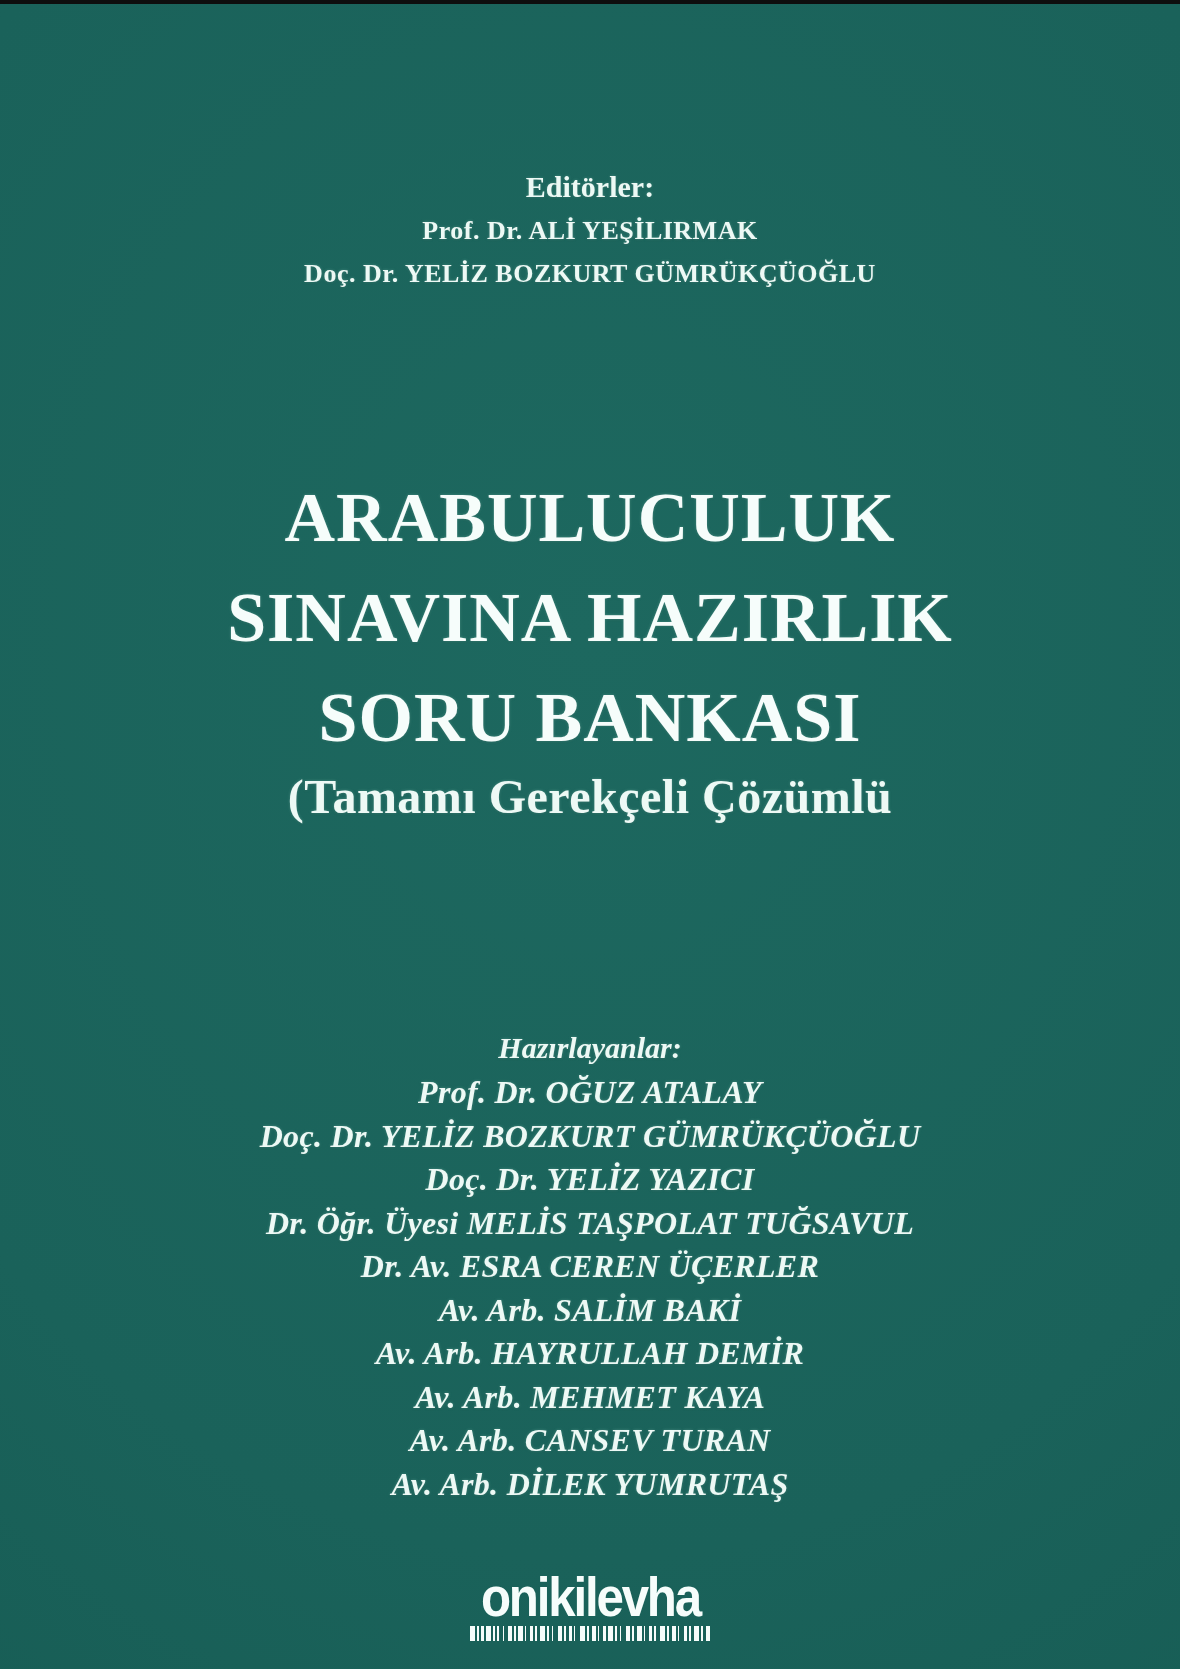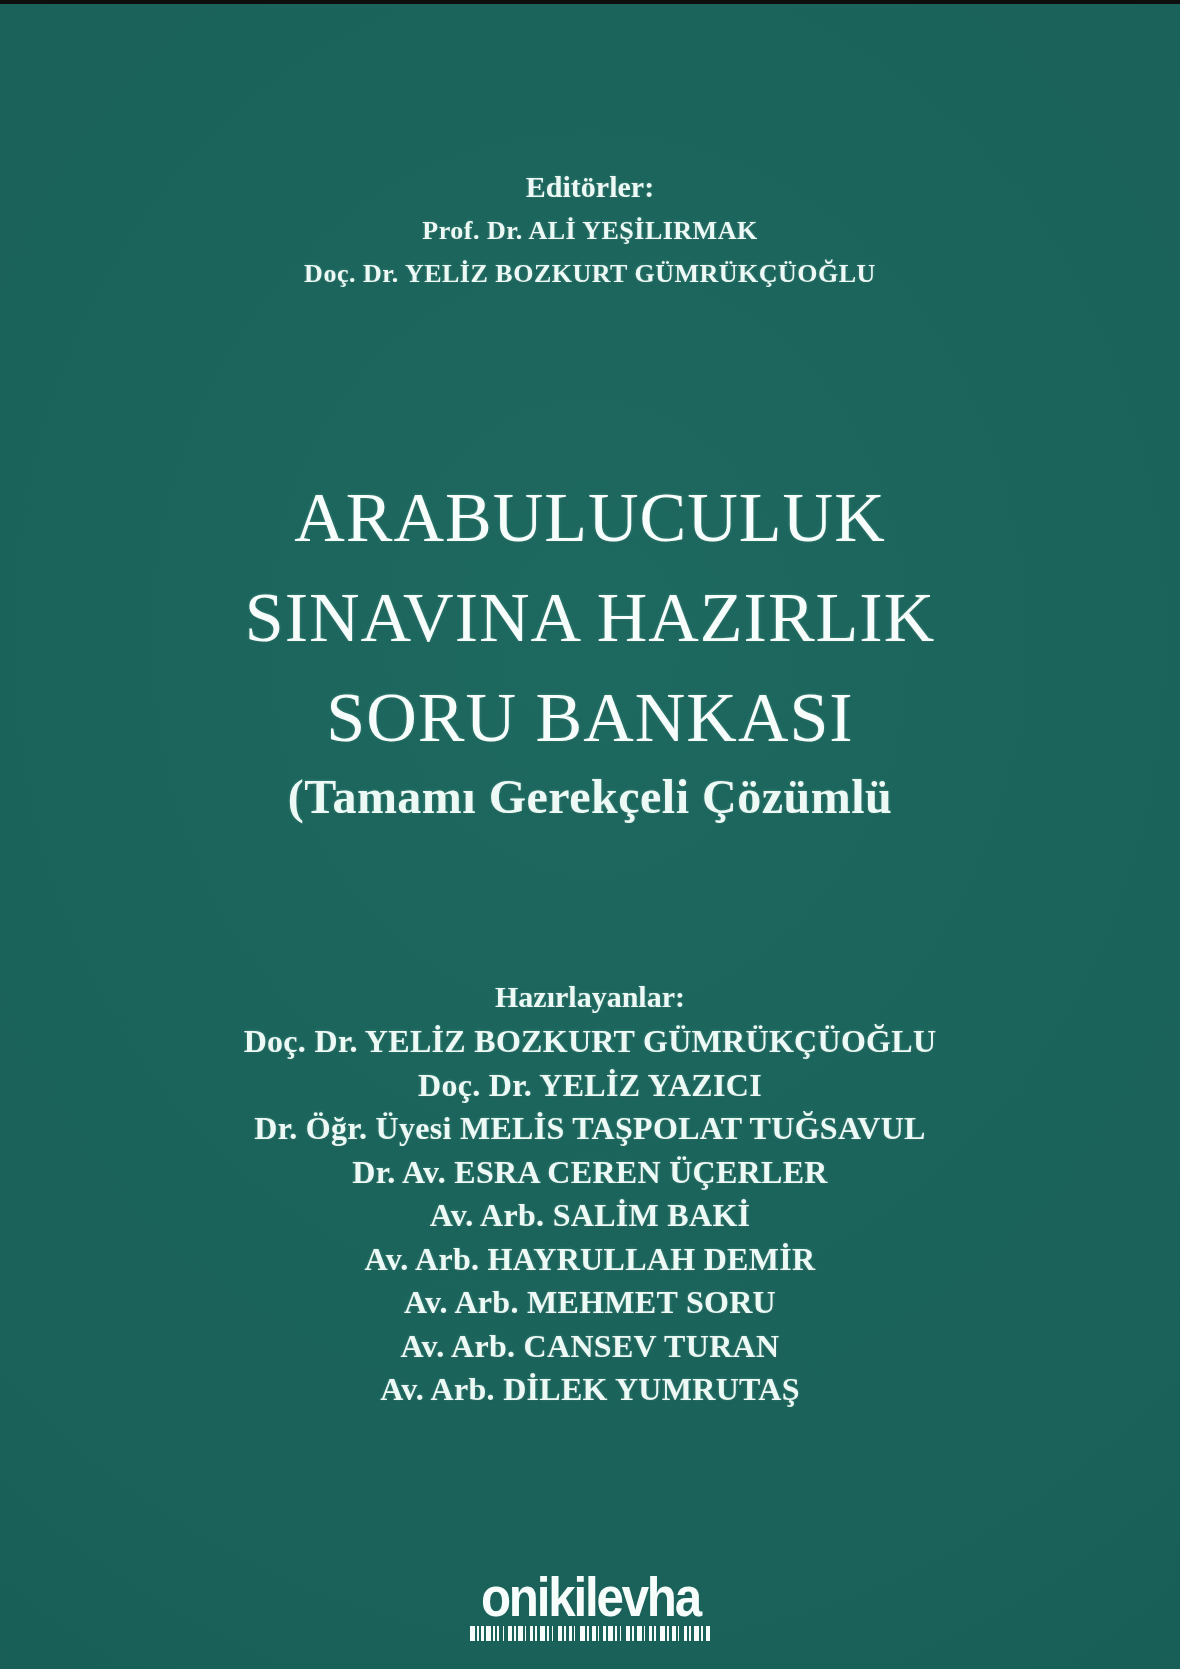--- a/index.html
+++ b/index.html
@@ -42,34 +42,34 @@
     line-height: 43px;
     font-weight: 700;
     letter-spacing: 0.5px;
   }
 
   
   .title-block { top: 464px; }
   .title-line {
     font-size: 70px;
     line-height: 100px;
-    font-weight: 400;
+    font-weight: 700;
     letter-spacing: 1px;
     color: var(--title-text, #f6fdfb);
   }
   .subtitle { margin-top: -7px; }
   .subtitle-line {
     font-size: 48px;
     line-height: 71px;
     font-weight: 700;
     letter-spacing: 0.5px;
   }
 
   
-  .contributors { top: 970px; }
+  .contributors { top: 1021px; font-style: italic; }
   .contrib-heading {
     font-size: 30px;
     line-height: 46px;
     font-weight: 700;
   }
   .contrib-name {
     font-size: 32px;
     line-height: 43.5px;
     font-weight: 700;
     letter-spacing: 0.3px;
@@ -108,27 +108,28 @@
     <div class="title-line soft">ARABULUCULUK</div>
     <div class="title-line soft">SINAVINA HAZIRLIK</div>
     <div class="title-line soft">SORU BANKASI</div>
     <div class="subtitle">
       <div class="subtitle-line soft">(Tamamı Gerekçeli Çözümlü</div>
     </div>
   </div>
 
   <div class="block contributors">
     <div class="contrib-heading soft">Hazırlayanlar:</div>
+    <div class="contrib-name soft">Prof. Dr. OĞUZ ATALAY</div>
     <div class="contrib-name soft">Doç. Dr. YELİZ BOZKURT GÜMRÜKÇÜOĞLU</div>
     <div class="contrib-name soft">Doç. Dr. YELİZ YAZICI</div>
     <div class="contrib-name soft">Dr. Öğr. Üyesi MELİS TAŞPOLAT TUĞSAVUL</div>
     <div class="contrib-name soft">Dr. Av. ESRA CEREN ÜÇERLER</div>
     <div class="contrib-name soft">Av. Arb. SALİM BAKİ</div>
     <div class="contrib-name soft">Av. Arb. HAYRULLAH DEMİR</div>
-    <div class="contrib-name soft">Av. Arb. MEHMET SORU</div>
+    <div class="contrib-name soft">Av. Arb. MEHMET KAYA</div>
     <div class="contrib-name soft">Av. Arb. CANSEV TURAN</div>
     <div class="contrib-name soft">Av. Arb. DİLEK YUMRUTAŞ</div>
   </div>
 
   <div class="block publisher">
     <div class="logo-text">onikilevha</div>
     <svg class="barcode" width="240" height="15" viewBox="0 0 240 15" xmlns="http://www.w3.org/2000/svg" aria-hidden="true">
       <g fill="#f6fdfb">
         <rect x="0" width="5" height="15"></rect>
           <rect x="7" width="2" height="15"></rect>

